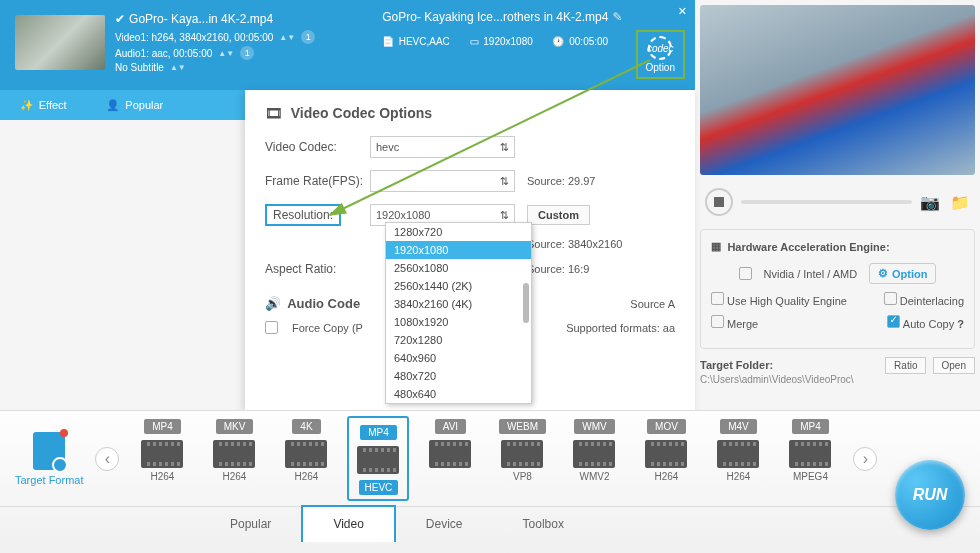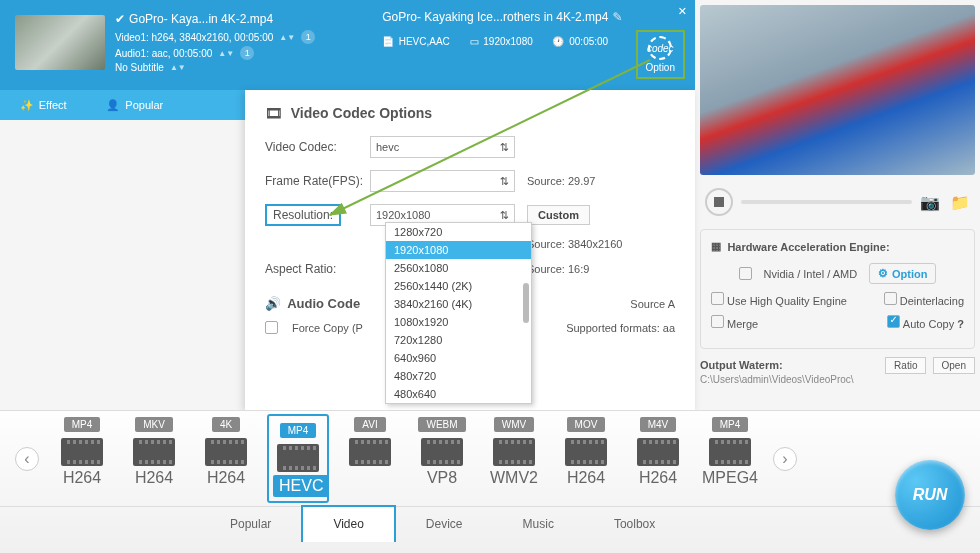--- a/index.html
+++ b/index.html
@@ -77,21 +77,21 @@
 .fmt-icon::after { content: ''; position: absolute; right: -3px; bottom: -3px; width: 12px; height: 12px; background: #2c9fd8; border: 2px solid white; border-radius: 50%; }
 .fmt-dot { position: absolute; top: -3px; right: -3px; width: 8px; height: 8px; background: #e74c3c; border-radius: 50%; }
 
 .nav-arrow { width: 24px; height: 24px; border: 1px solid #ccc; border-radius: 50%; display: flex; align-items: center; justify-content: center; color: #888; cursor: pointer; background: white; }
 
 .fmt-card { width: 62px; text-align: center; cursor: pointer; }
 .fmt-badge { background: #888; color: white; font-size: 10px; padding: 2px 8px; border-radius: 2px; display: inline-block; margin-bottom: 3px; }
 .fmt-film { width: 42px; height: 28px; background: #555; margin: 3px auto; border-radius: 2px; position: relative; }
 .fmt-film::before, .fmt-film::after { content: ''; position: absolute; left: 3px; right: 3px; height: 4px; background: repeating-linear-gradient(90deg,#555 0 3px,#888 3px 6px); }
 .fmt-film::before { top: 2px; } .fmt-film::after { bottom: 2px; }
-.fmt-codec { font-size: 16px; color: #666; }
+.fmt-codec { font-size: 10px; color: #666; }
 
 .fmt-card.active { border: 2px solid #2c9fd8; padding: 4px; border-radius: 3px; }
 .fmt-card.active .fmt-badge { background: #2c9fd8; }
 .fmt-card.active .fmt-codec { background: #2c9fd8; color: white; padding: 2px 6px; border-radius: 2px; display: inline-block; }
 
 .tab-row { display: flex; border-top: 1px solid #ddd; height: 38px; padding-left: 200px; }
 .tab { padding: 10px 30px; font-size: 12px; color: #666; cursor: pointer; }
 .tab.active { border: 2px solid #2c9fd8; border-bottom: none; color: #333; position: relative; top: -2px; background: white; }
 
 .run-btn { position: absolute; right: 15px; bottom: 23px; width: 70px; height: 70px; border-radius: 50%; background: radial-gradient(circle at 30% 30%, #5bc8f5, #1a8fd0); box-shadow: 0 3px 8px rgba(0,0,0,0.3), inset 0 2px 4px rgba(255,255,255,0.5); display: flex; align-items: center; justify-content: center; color: white; font-weight: bold; font-style: italic; font-size: 16px; cursor: pointer; }
@@ -250,48 +250,53 @@
       <div class="hw-row">
         <span><span class="chk"></span> <span>Use High Quality Engine</span></span>
         <span><span class="chk"></span> <span>Deinterlacing</span></span>
       </div>
       <div class="hw-row">
         <span><span class="chk"></span> <span>Merge</span></span>
         <span><span class="chk on"></span> <span>Auto Copy</span> <b>?</b></span>
       </div>
     </div>
     <div class="output-row">
-      <b>Output Waterm:</b>
+      <b>Target Folder:</b>
       <span class="out-btns">
         <span class="out-btn">Ratio</span>
         <span class="out-btn">Open</span>
       </span>
       <div class="out-path">C:\Users\admin\Videos\VideoProc\</div>
     </div>
   </div>
 </div>
 
 <div class="bottom-bar">
   <div class="format-row">
+    <div class="target-fmt">
+      <div class="fmt-icon">
+          <div class="fmt-dot"></div>
+        </div>
+      <span>Target Format</span>
+    </div>
     <div class="nav-arrow">‹</div>
     <div id="fmt-list" style="display:flex;gap:10px">
         <div class="fmt-card"><div class="fmt-badge">MP4</div><div class="fmt-film"></div><div class="fmt-codec">H264</div></div>
         <div class="fmt-card"><div class="fmt-badge">MKV</div><div class="fmt-film"></div><div class="fmt-codec">H264</div></div>
         <div class="fmt-card"><div class="fmt-badge">4K</div><div class="fmt-film"></div><div class="fmt-codec">H264</div></div>
         <div class="fmt-card active"><div class="fmt-badge">MP4</div><div class="fmt-film"></div><div class="fmt-codec">HEVC</div></div>
         <div class="fmt-card"><div class="fmt-badge">AVI</div><div class="fmt-film"></div><div class="fmt-codec"></div></div>
         <div class="fmt-card"><div class="fmt-badge">WEBM</div><div class="fmt-film"></div><div class="fmt-codec">VP8</div></div>
         <div class="fmt-card"><div class="fmt-badge">WMV</div><div class="fmt-film"></div><div class="fmt-codec">WMV2</div></div>
         <div class="fmt-card"><div class="fmt-badge">MOV</div><div class="fmt-film"></div><div class="fmt-codec">H264</div></div>
         <div class="fmt-card"><div class="fmt-badge">M4V</div><div class="fmt-film"></div><div class="fmt-codec">H264</div></div>
         <div class="fmt-card"><div class="fmt-badge">MP4</div><div class="fmt-film"></div><div class="fmt-codec">MPEG4</div></div>
       </div>
     <div class="nav-arrow">›</div>
   </div>
   <div class="tab-row" id="tab-row">
       <div class="tab">Popular</div>
       <div class="tab active">Video</div>
       <div class="tab">Device</div>
-      <div class="tab">Music</div>
       <div class="tab">Toolbox</div>
     </div>
   <div class="run-btn">RUN</div>
 </div>
 
 </body></html>

